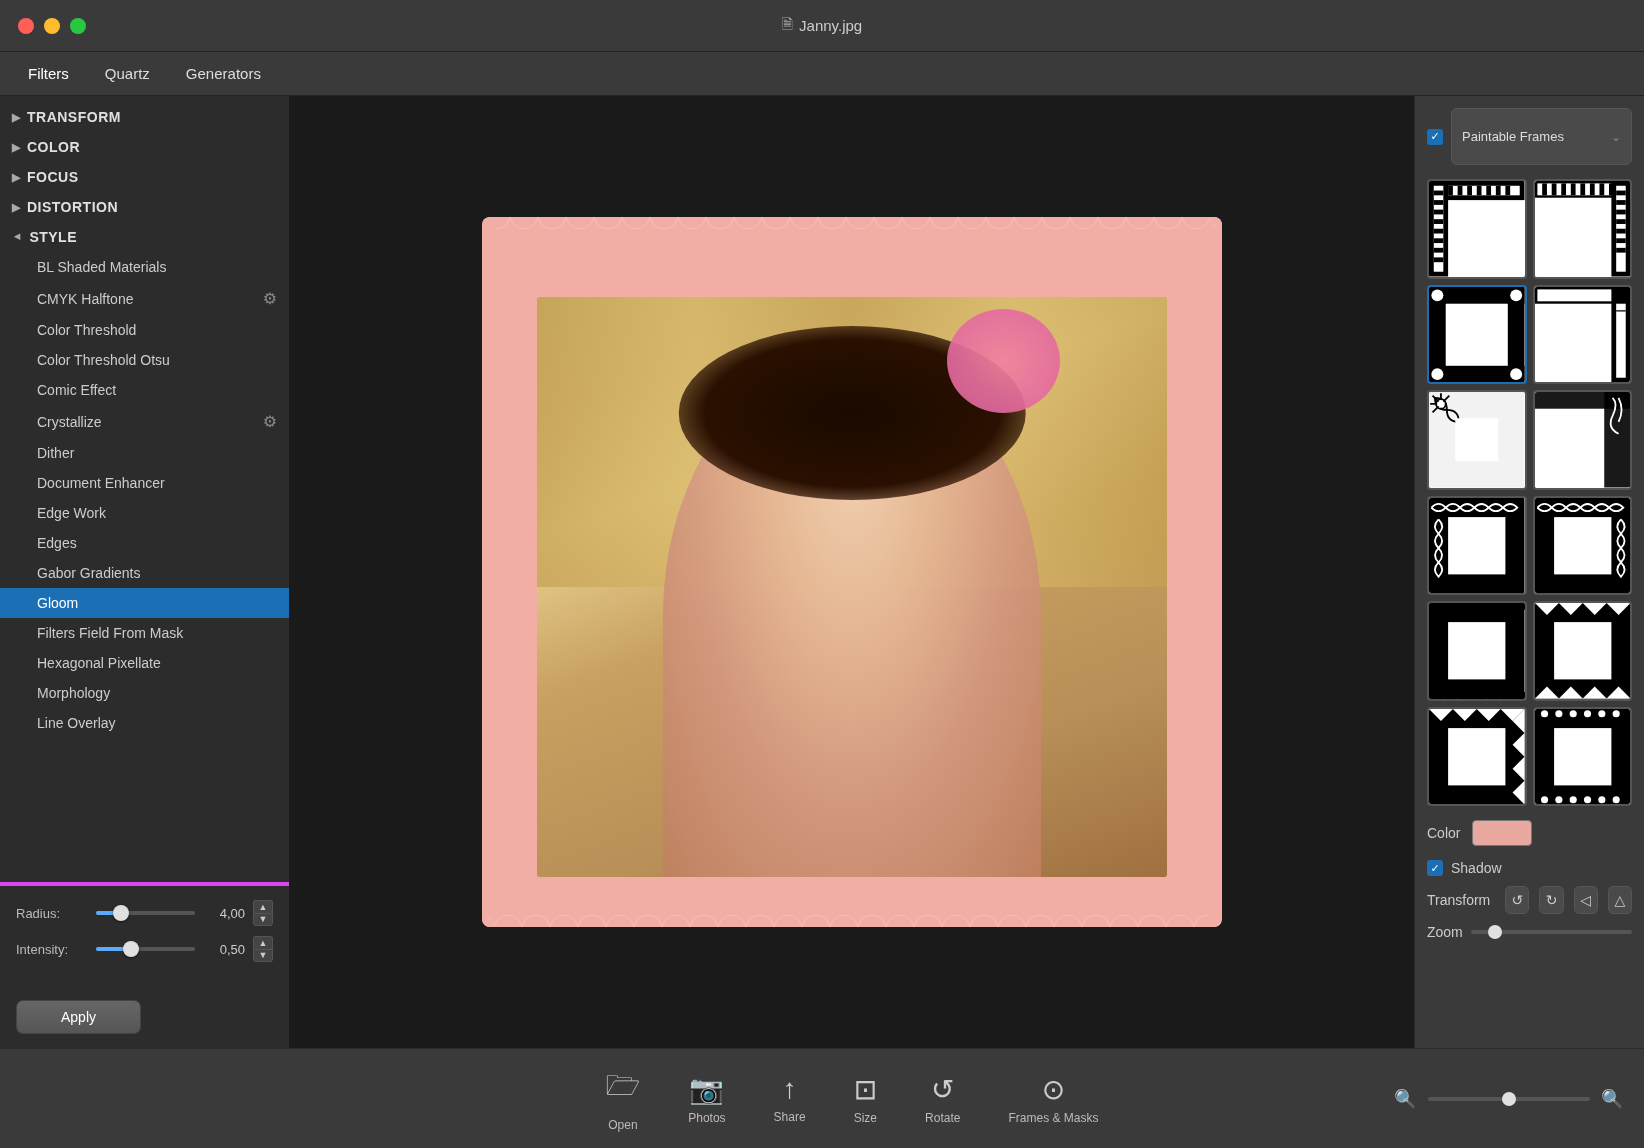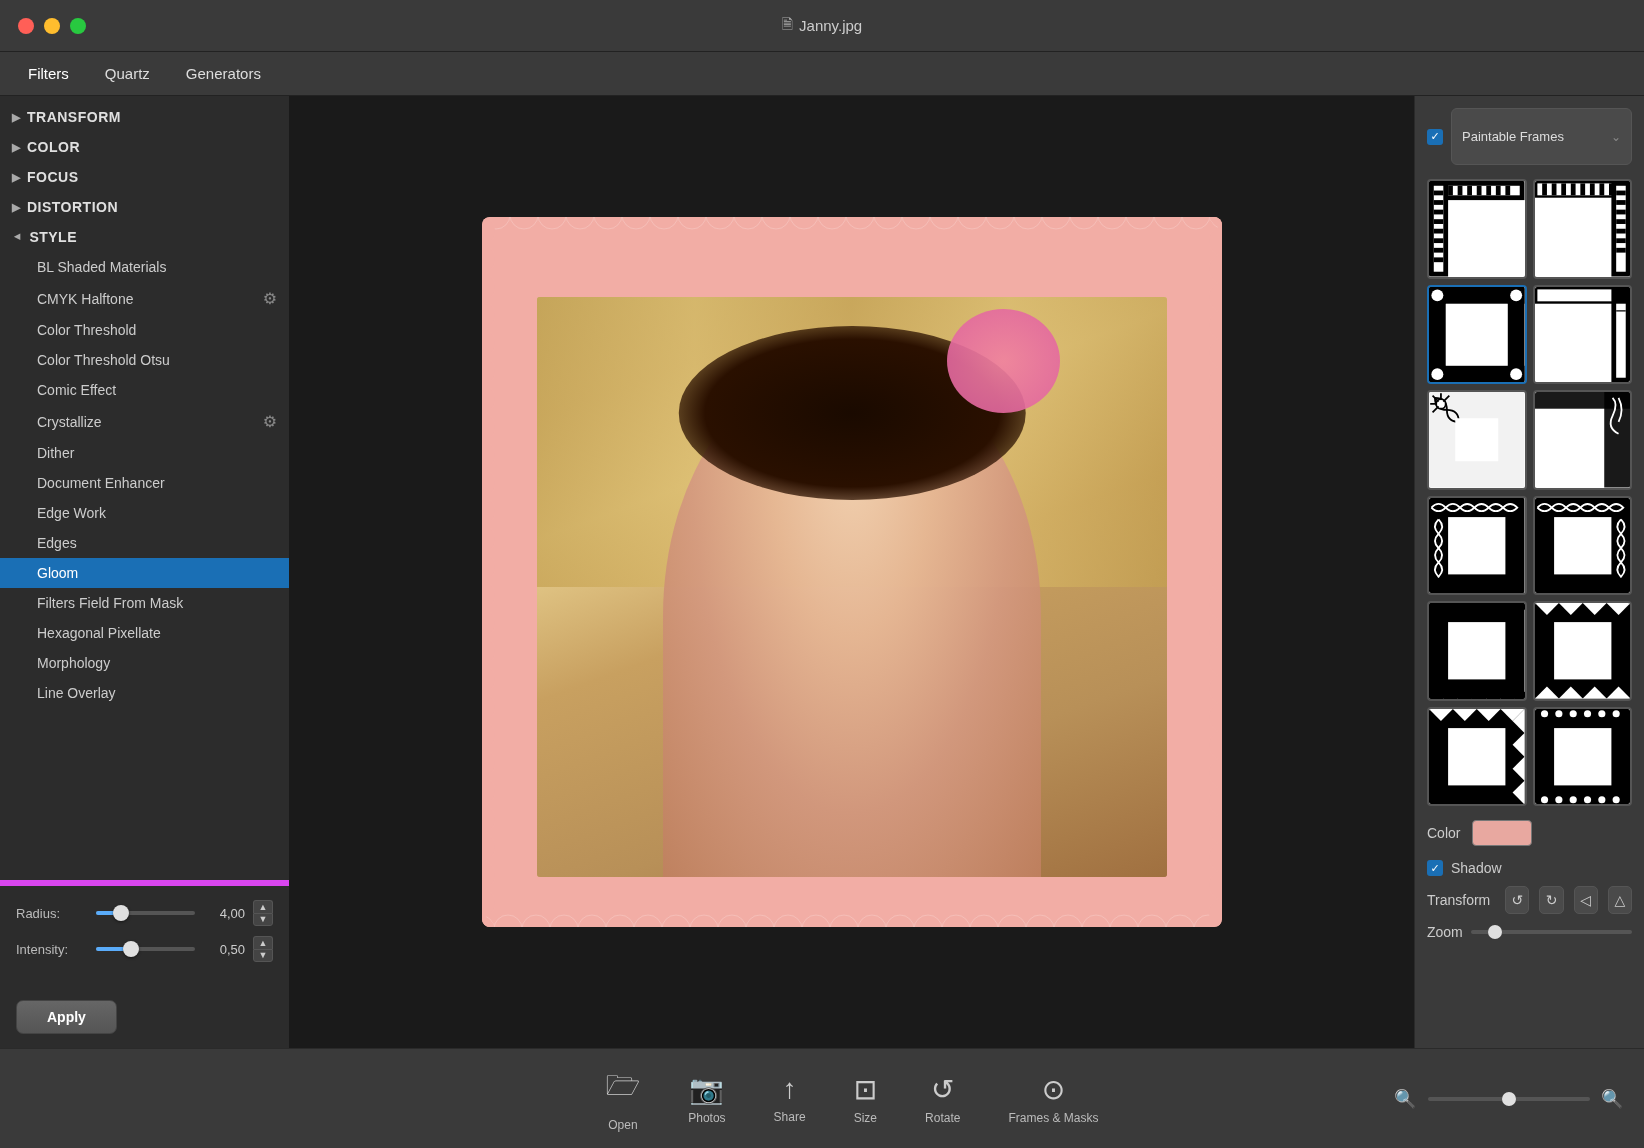--- a/index.html
+++ b/index.html
@@ -125,21 +125,21 @@
     }
     .filter-item .gear-icon {
       color: #888;
       font-size: 16px;
     }
 
     
     .controls-area {
       padding: 14px 16px;
       background: #2c2c2c;
-      border-top: 6px solid #d946ef;
+      border-top: 4px solid #d946ef;
     }
     .control-row {
       display: flex;
       align-items: center;
       margin-bottom: 10px;
       gap: 8px;
     }
     .control-label {
       color: #bbb;
       font-size: 13px;
@@ -198,24 +198,24 @@
     
     .apply-area {
       padding: 14px 16px;
       background: #2c2c2c;
     }
     .apply-btn {
       background: linear-gradient(to bottom, #666, #555);
       color: #fff;
       border: 1px solid #444;
       border-radius: 7px;
-      padding: 8px 30px;
+      padding: 8px 44px;
       font-size: 14px;
       cursor: pointer;
-      font-weight: 700;
+      font-weight: 400;
     }
 
     
     .canvas-area {
       flex: 1;
       background: #1a1a1a;
       display: flex;
       align-items: center;
       justify-content: center;
       position: relative;
@@ -528,20 +528,23 @@
         <span>Dither</span>
       </div>
       <div class="filter-item">
         <span>Document Enhancer</span>
       </div>
       <div class="filter-item">
         <span>Edge Work</span>
       </div>
       <div class="filter-item">
         <span>Edges</span>
+      </div>
+      <div class="filter-item">
+        <span>Gabor Gradients</span>
       </div>
       <div class="filter-item selected">
         <span>Gloom</span>
       </div>
       <div class="filter-item">
         <span>Filters Field From Mask</span>
       </div>
       <div class="filter-item">
         <span>Hexagonal Pixellate</span>
       </div>

